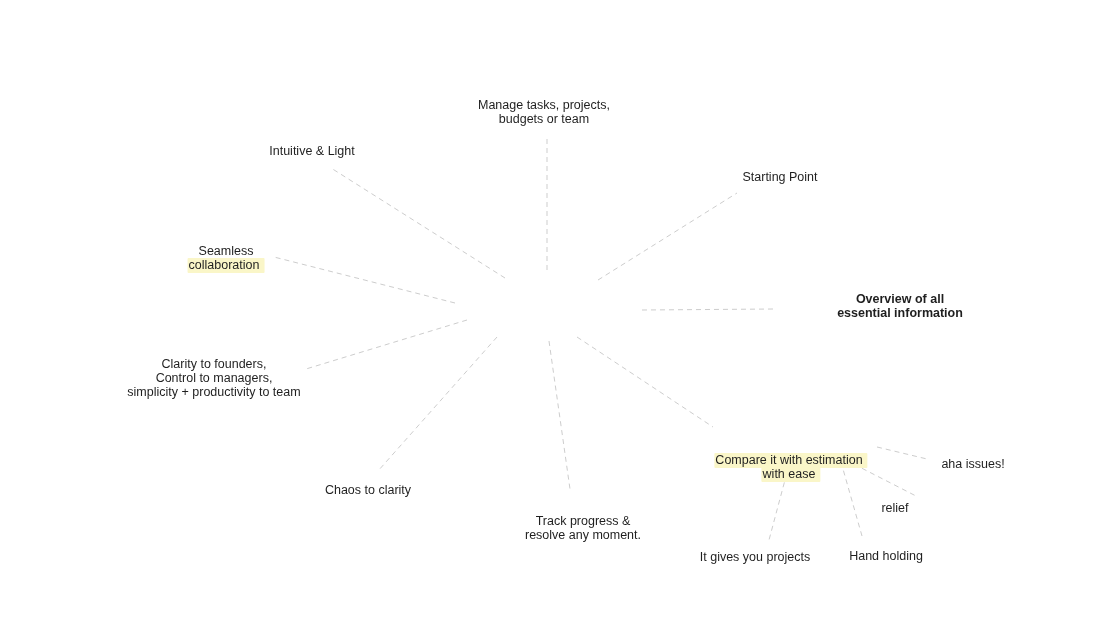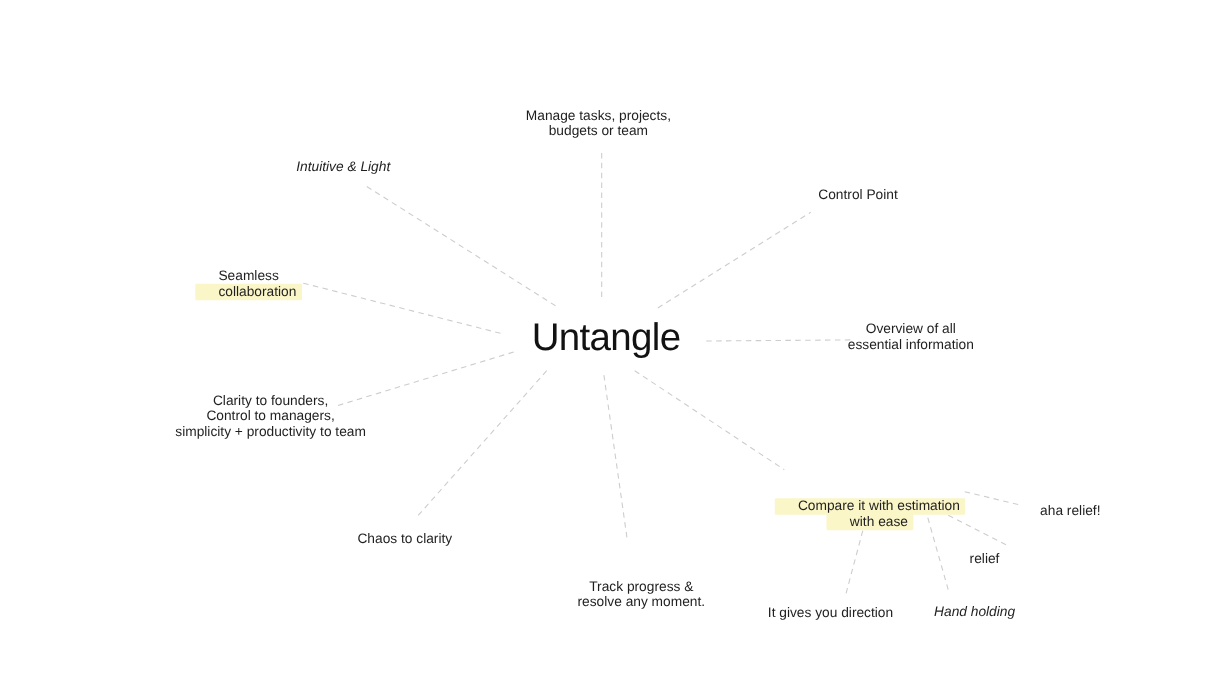--- a/index.html
+++ b/index.html
@@ -22,21 +22,21 @@
     text-align:center;
     font-size:12.5px;
     line-height:14px;
     color:#1f1f1f;
     white-space:nowrap;
     cursor:default;
   }
   .node .ln{display:block;}
   .node .ln .hl{
     background:#faf6c8;
-    padding:0 5px 1px 21px;
+    padding:0 5px 1px 1px;
     border-radius:1px;
   }
   .center-node{
     position:absolute;
     transform:translate(-50%,-50%);
     font-size:35px;
     font-weight:500;
     letter-spacing:-0.6px;
     color:#121212;
     white-space:nowrap;
@@ -60,57 +60,56 @@
       <line x1="877" y1="447" x2="927" y2="459" stroke="#cdcdcd" stroke-width="1" stroke-dasharray="5 4"></line>
       <line x1="838" y1="456" x2="916" y2="496" stroke="#cdcdcd" stroke-width="1" stroke-dasharray="5 4"></line>
       <line x1="841" y1="462" x2="862" y2="536" stroke="#cdcdcd" stroke-width="1" stroke-dasharray="5 4"></line>
       <line x1="789" y1="465" x2="769" y2="540" stroke="#cdcdcd" stroke-width="1" stroke-dasharray="5 4"></line>
     </svg>
   <div id="nodes">
       <div class="node" style="left: 544px; top: 112px;">
         <span class="ln"><span>Manage tasks, projects,</span></span>
         <span class="ln"><span>budgets or team</span></span>
       </div>
-      <div class="node" style="left: 312px; top: 151px; font-style: italic;">
+      <div class="node" style="left: 312px; top: 151px;">
         <span class="ln"><span>Intuitive &amp; Light</span></span>
       </div>
       <div class="node" style="left: 780px; top: 177px;">
-        <span class="ln"><span>Control Point</span></span>
+        <span class="ln"><span>Starting Point</span></span>
       </div>
       <div class="node" style="left: 226px; top: 258px;">
         <span class="ln"><span>Seamless</span></span>
         <span class="ln"><span class="hl">collaboration</span></span>
       </div>
-      <div class="node" style="left: 828px; top: 306px;">
+      <div class="node" style="left: 900px; top: 306px; font-weight: bold;">
         <span class="ln"><span>Overview of all</span></span>
         <span class="ln"><span>essential information</span></span>
       </div>
-      <div class="node" style="left: 214px; top: 378px; margin-left: 32px;">
+      <div class="node" style="left: 214px; top: 378px;">
         <span class="ln"><span>Clarity to founders,</span></span>
         <span class="ln"><span>Control to managers,</span></span>
         <span class="ln"><span>simplicity + productivity to team</span></span>
       </div>
       <div class="node" style="left: 791px; top: 451px; margin-top: 16px;">
         <span class="ln"><span class="hl">Compare it with estimation</span></span>
         <span class="ln"><span class="hl">with ease</span></span>
       </div>
       <div class="node" style="left: 973px; top: 464px;">
-        <span class="ln"><span>aha relief!</span></span>
+        <span class="ln"><span>aha issues!</span></span>
       </div>
       <div class="node" style="left: 895px; top: 508px;">
         <span class="ln"><span>relief</span></span>
       </div>
-      <div class="node" style="left: 886px; top: 556px; font-style: italic;">
+      <div class="node" style="left: 886px; top: 556px;">
         <span class="ln"><span>Hand holding</span></span>
       </div>
       <div class="node" style="left: 755px; top: 557px;">
-        <span class="ln"><span>It gives you direction</span></span>
+        <span class="ln"><span>It gives you projects</span></span>
       </div>
-      <div class="node" style="left: 583px; top: 528px; margin-top: 12px;">
+      <div class="node" style="left: 583px; top: 528px;">
         <span class="ln"><span>Track progress &amp;</span></span>
         <span class="ln"><span>resolve any moment.</span></span>
       </div>
       <div class="node" style="left: 356px; top: 490px; margin-left: 12px;">
         <span class="ln"><span>Chaos to clarity</span></span>
       </div>
     </div>
-  <div class="center-node" style="left: 551px; top: 307px;">Untangle</div>
 </div>
 
 </body></html>

